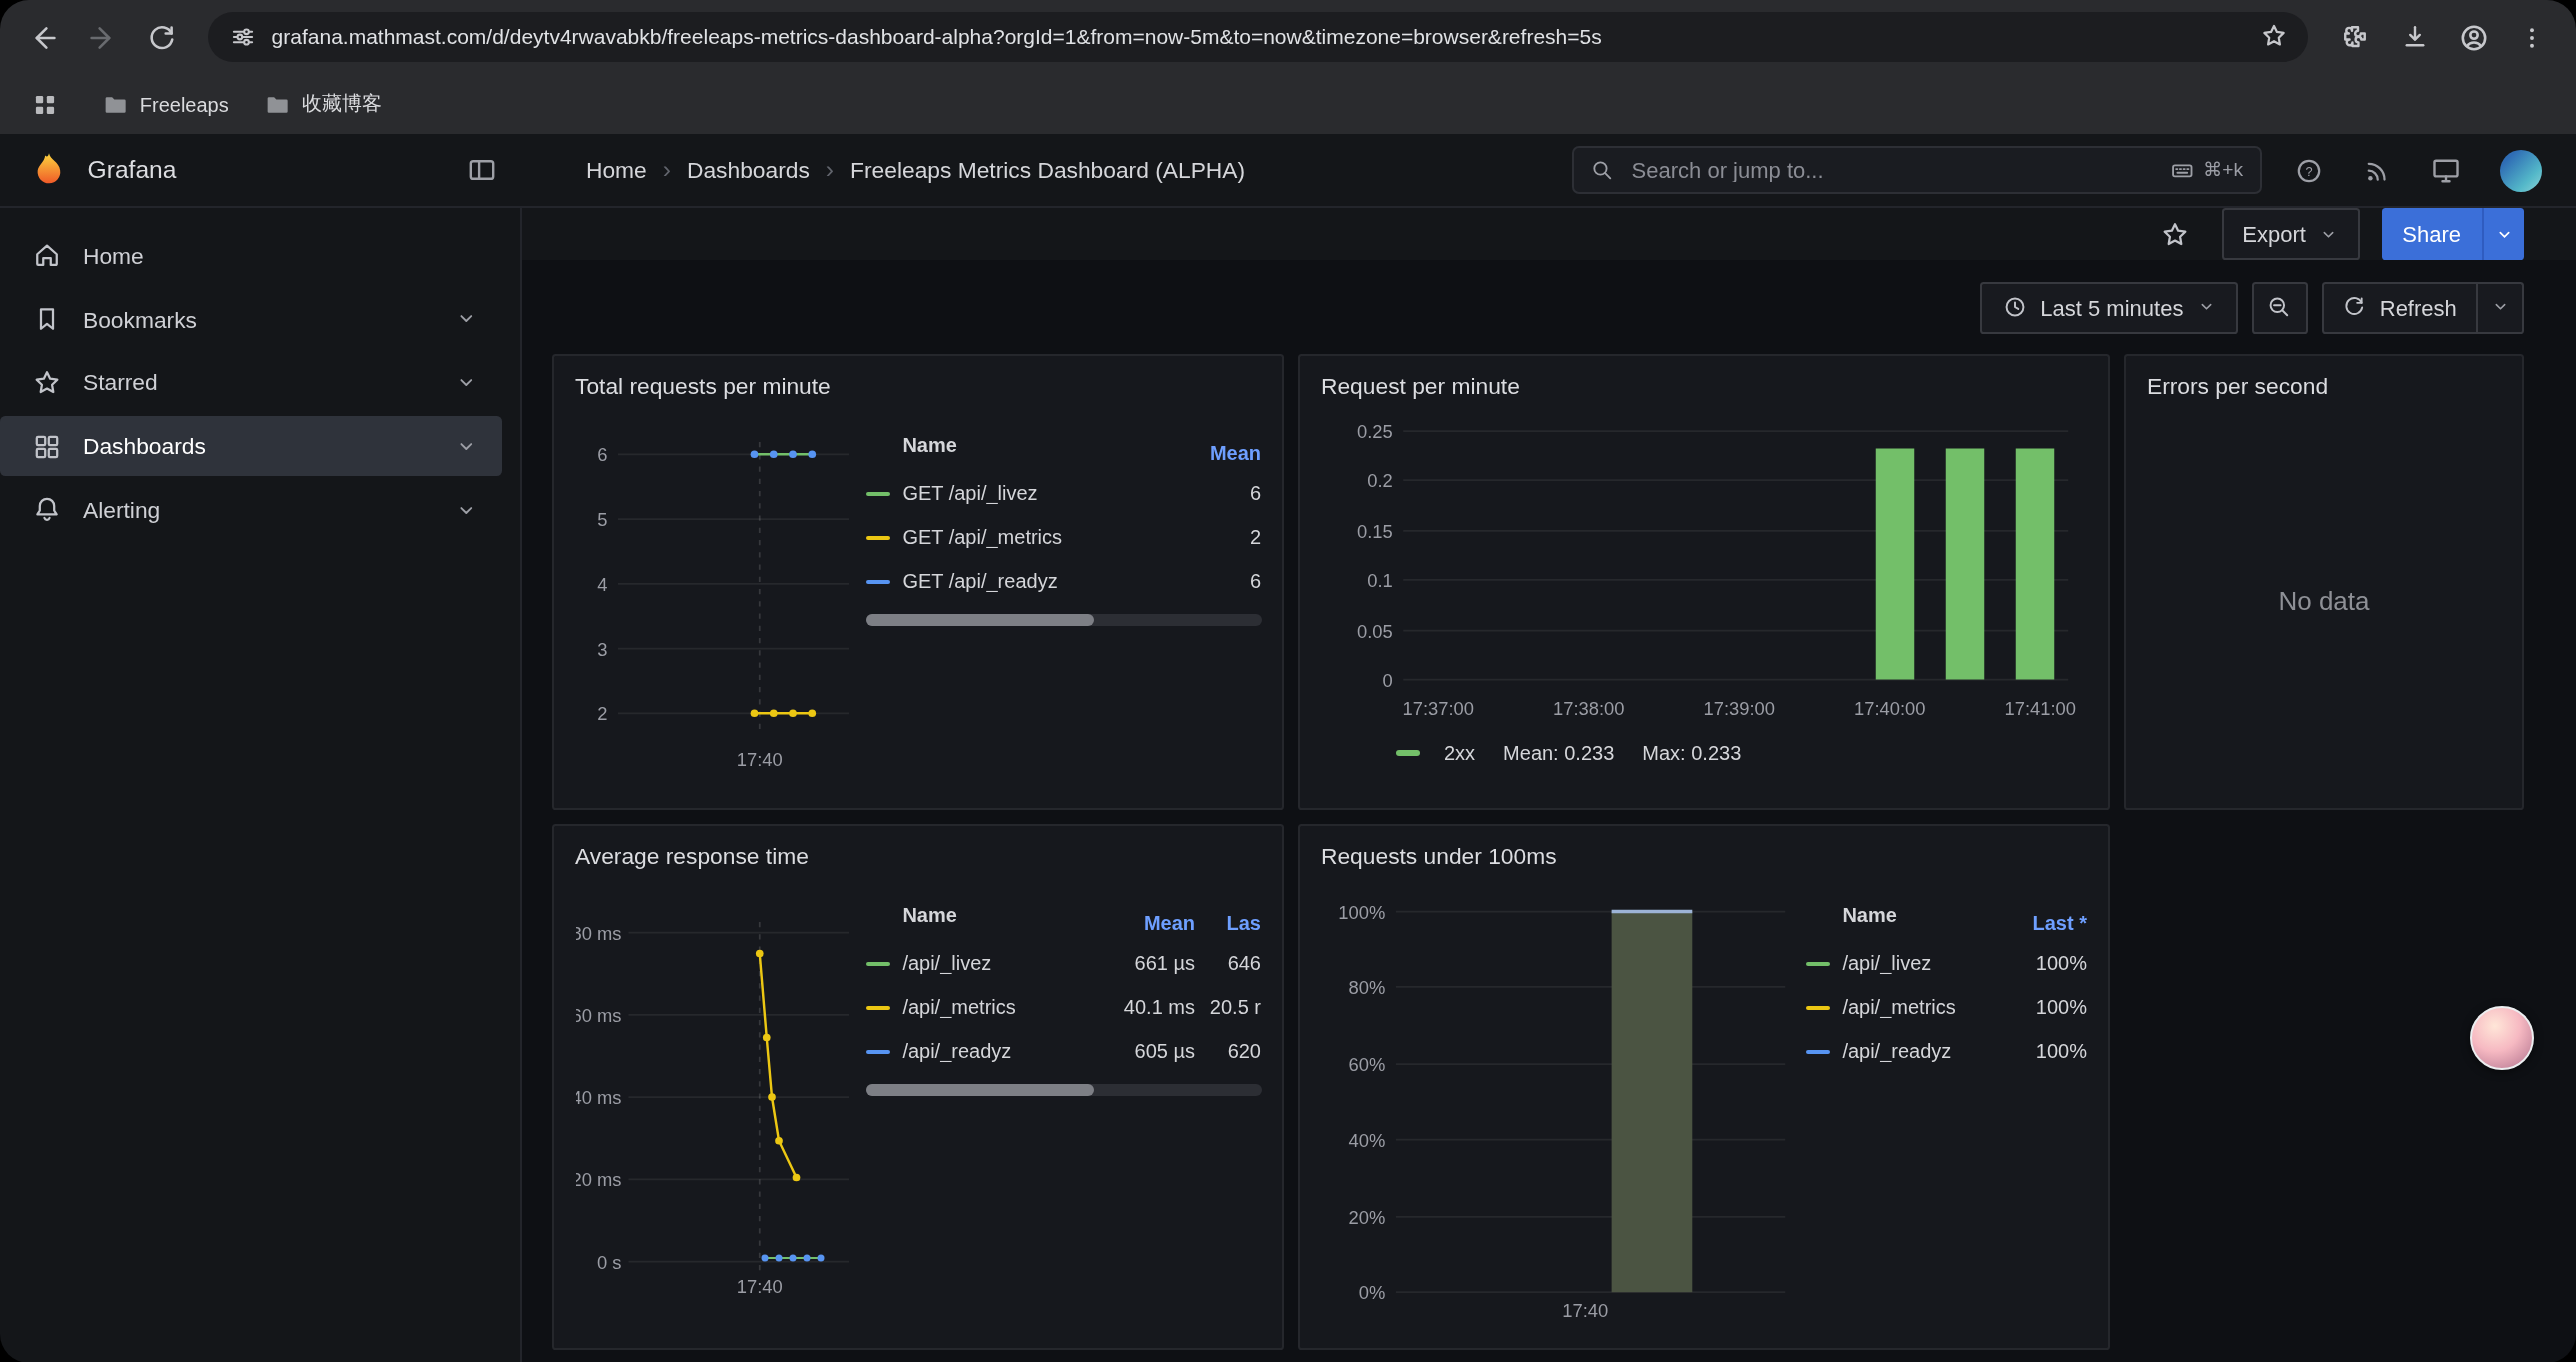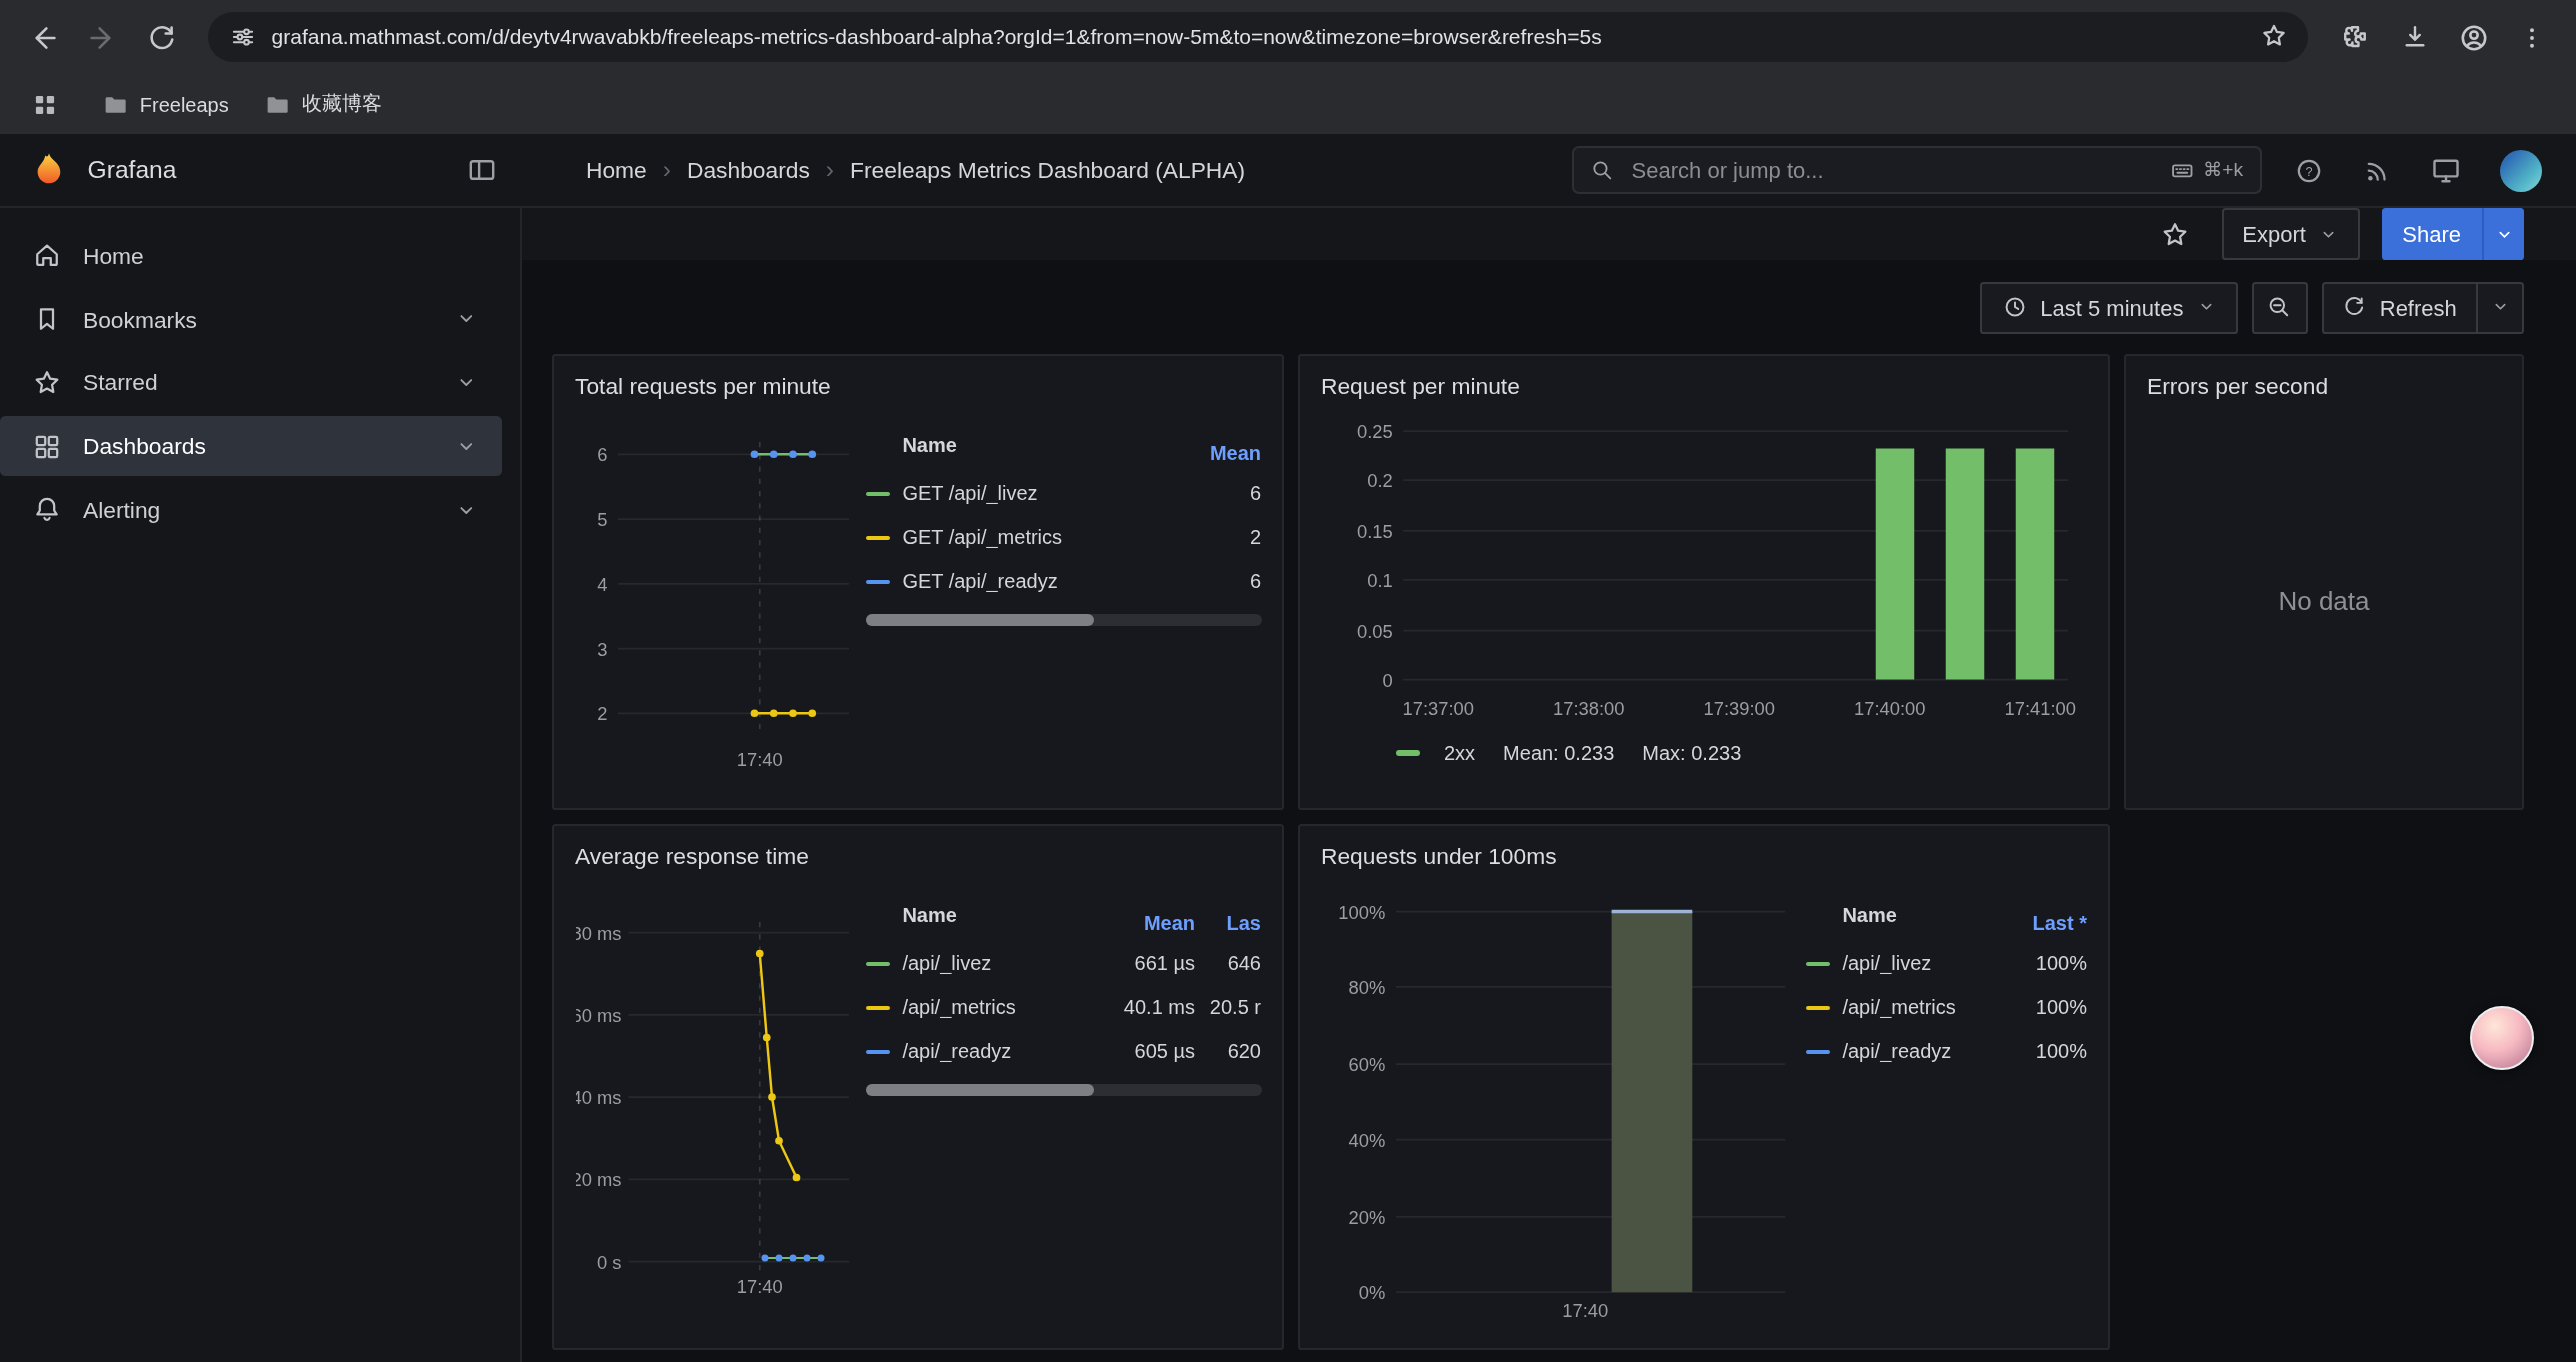--- a/index.html
+++ b/index.html
@@ -1,17 +1,17 @@
 <!DOCTYPE html>
 <html style="font-size:14px"><head>
 <meta charset="utf-8">
 <style>
   * { box-sizing: border-box; }
   html,body { margin:0; padding:0; background:#000; }
-  .stage { width:2576px; height:1363px; overflow:hidden; }
+  .stage { width:2576px; height:1363px; overflow:hidden;border-radius:29px; }
   .scale { width:1288px; height:681px; transform:scale(2); transform-origin:0 0;
            position:relative; overflow:hidden; background:#0e1014; color:#d5d6da;
            font-family:"Liberation Sans","DejaVu Sans",sans-serif; }
 
   svg { display:block; }
   .ic { stroke:#c7c8cc; fill:none; stroke-width:1.6; stroke-linecap:round; stroke-linejoin:round; }
   .gic { stroke:#9d9fa6; fill:none; stroke-width:1.5; stroke-linecap:round; stroke-linejoin:round; }
   .sic { stroke:#c2c4ca; fill:none; stroke-width:1.5; stroke-linecap:round; stroke-linejoin:round; }
 
   

